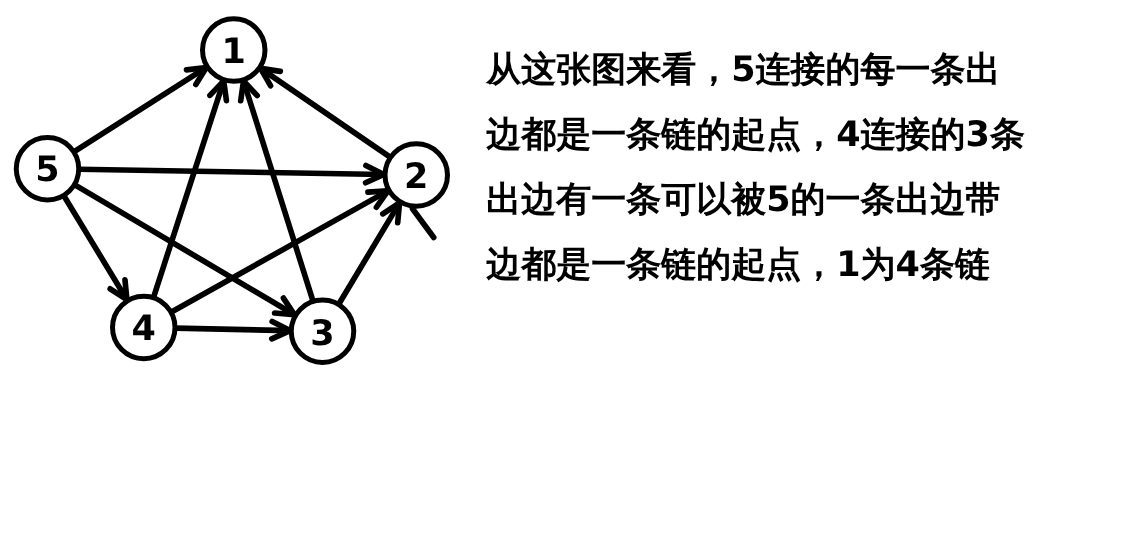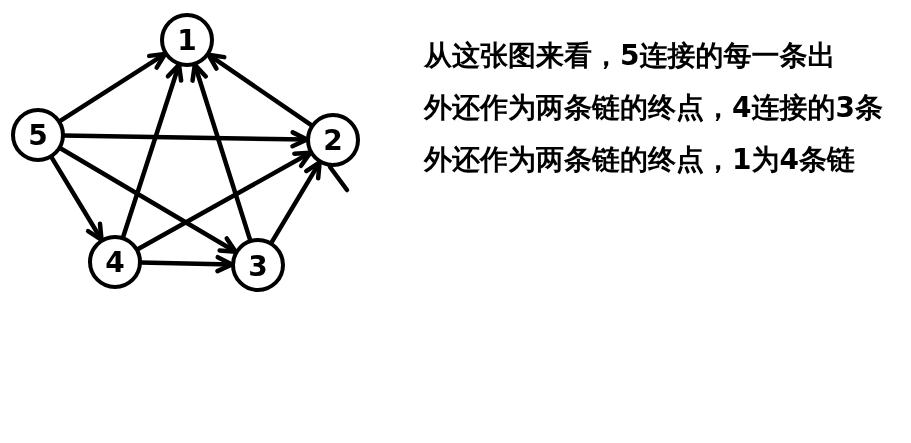--- a/index.html
+++ b/index.html
@@ -35,21 +35,20 @@
       font-family: "DejaVu Sans", sans-serif;
       font-weight: bold;
       font-size: 28px;
       line-height: 52px;
       color: #000000;
       letter-spacing: 0px;
     }
     #explanation .line {
       display: block;
       white-space: nowrap;
-      margin-left: 35px;
     }
   </style>
 </head>
 <body>
 
 <svg id="graph" viewBox="0 0 380 300" xmlns="http://www.w3.org/2000/svg">
   <g id="edges" stroke="#000" stroke-width="4.5" stroke-linecap="round" fill="none">
       <g>
         <line x1="59.07987830740352" y1="121.55980913286353" x2="165.07692656030034" y2="53.97779850182193"></line>
         <line x1="165.07692656030034" y1="53.97779850182193" x2="156.65399291149697" y2="67.58126088269599"></line>
@@ -123,15 +122,16 @@
     </g>
     <g>
       <circle cx="38" cy="135" r="25" fill="#fff" stroke="#000" stroke-width="4"></circle>
       <text class="node-label" x="38" y="145" text-anchor="middle">5</text>
     </g>
   </g>
 </svg>
 
 <div id="explanation">
   <span class="line">从这张图来看，5连接的每一条出</span>
-  <span class="line">外还作为两条链的终点，4连接的3条</span>
-  <span class="line">外还作为两条链的终点，1为4条链</span>
+  <span class="line">边都是一条链的起点，4连接的3条</span>
+  <span class="line">出边有一条可以被5的一条出边带</span>
+  <span class="line">边都是一条链的起点，1为4条链</span>
 </div>
 
 </body></html>

